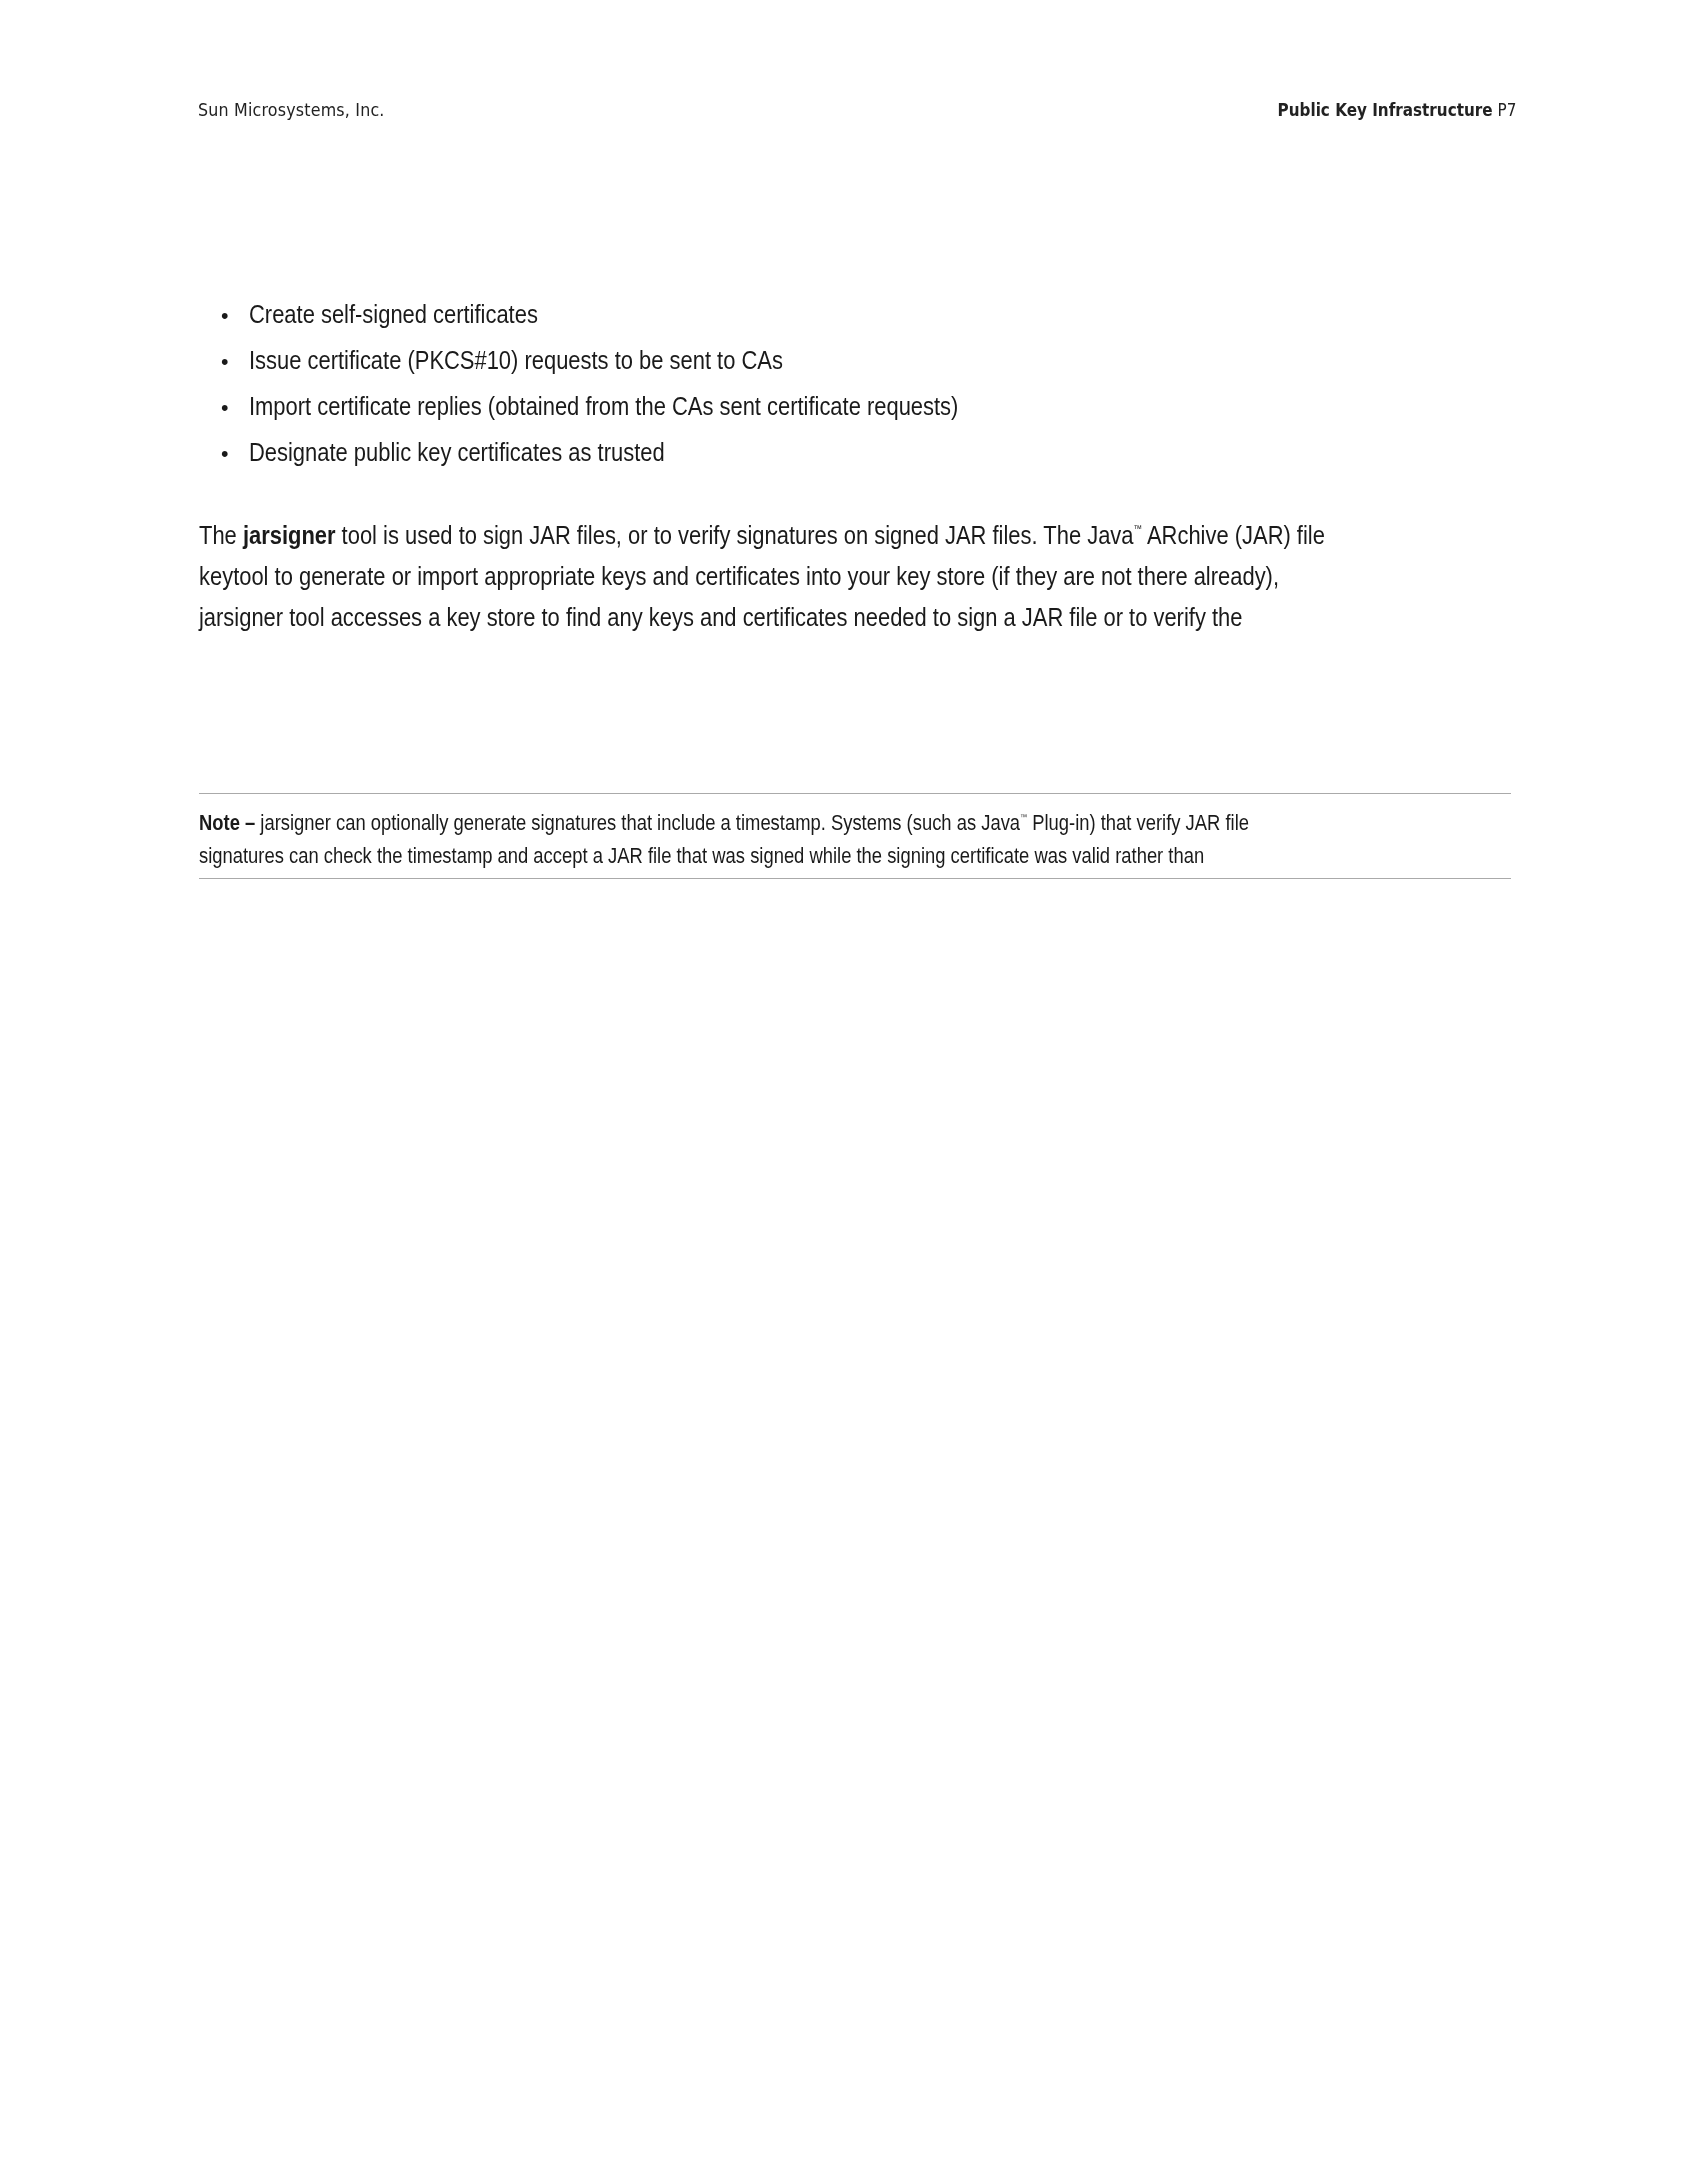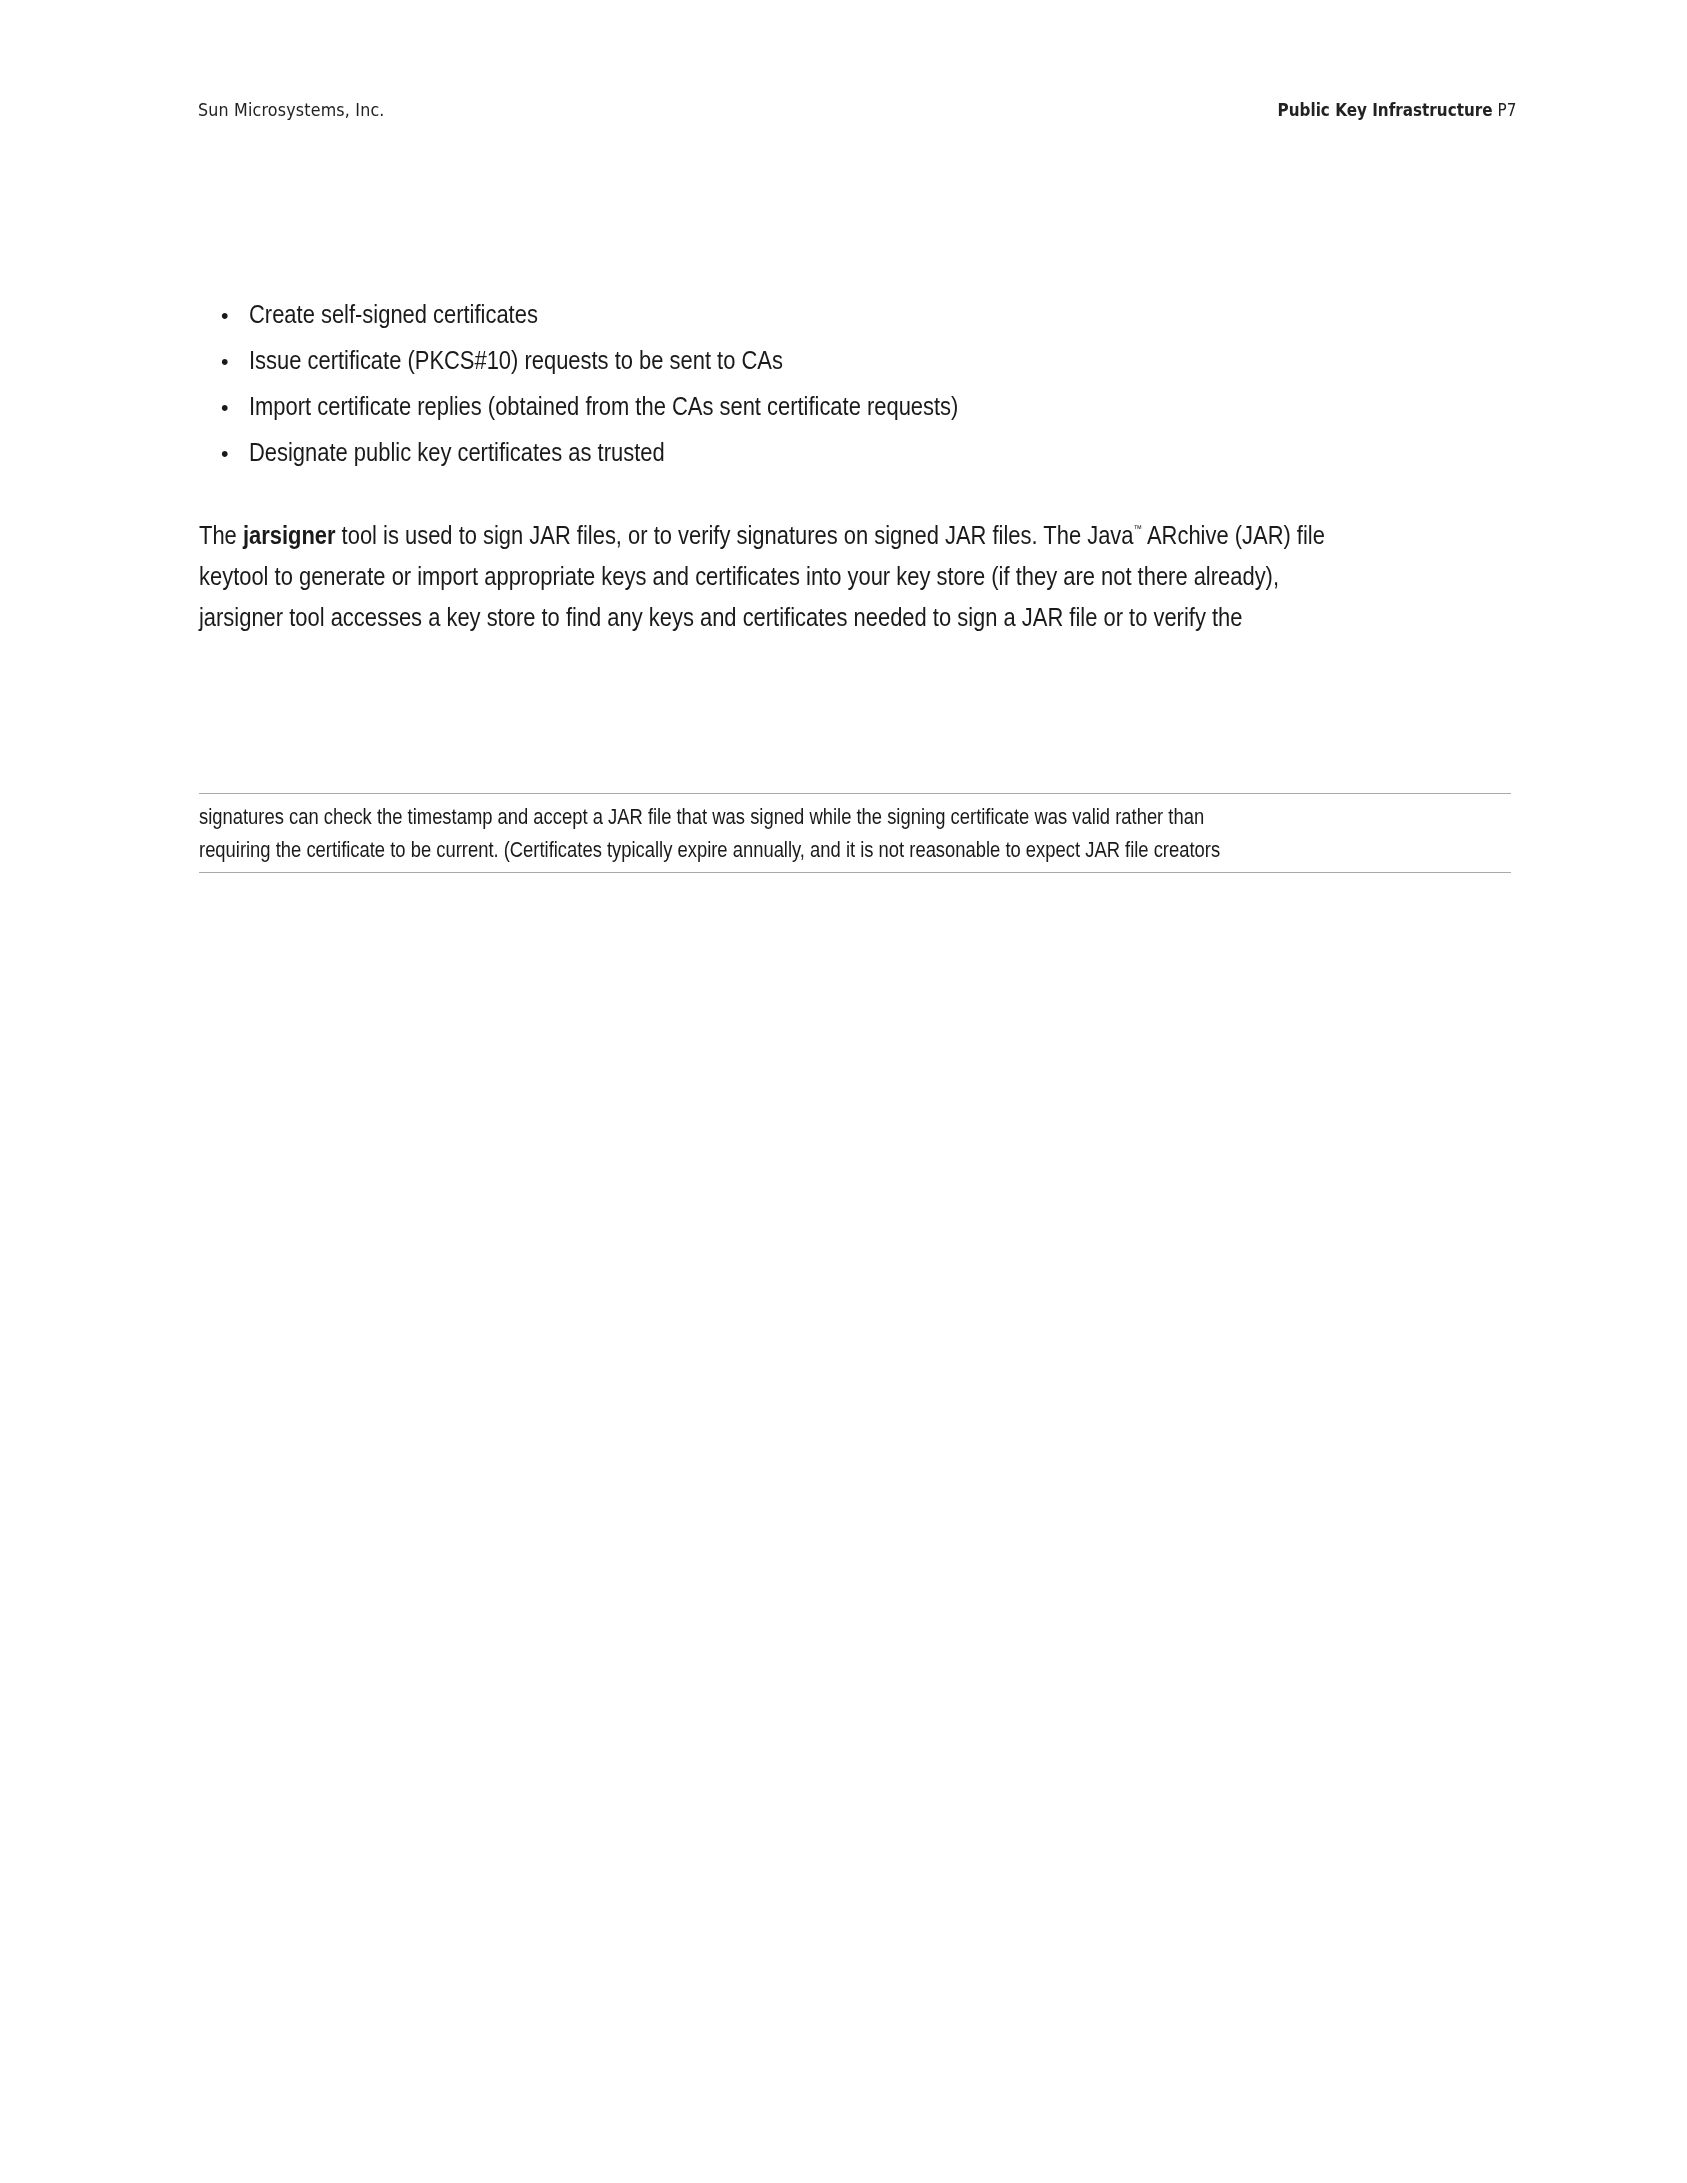--- a/index.html
+++ b/index.html
@@ -70,16 +70,16 @@
     </li>
 </ul>
 
 <div class="body-para">
   <span class="line"><span class="cond" style="transform:scaleX(0.86)"><span>The </span><b>jarsigner</b><span> tool is used to sign JAR files, or to verify signatures on signed JAR files. The Java</span><span class="tm">™</span><span> ARchive (JAR) file</span></span></span>
   <span class="line"><span class="cond" style="transform:scaleX(0.86)">keytool to generate or import appropriate keys and certificates into your key store (if they are not there already),</span></span>
   <span class="line"><span class="cond" style="transform:scaleX(0.86)">jarsigner tool accesses a key store to find any keys and certificates needed to sign a JAR file or to verify the</span></span>
 </div>
 
 <div class="note">
+  <span class="line"><span class="cond" style="transform:scaleX(0.86)"><b>Note –</b><span> jarsigner can optionally generate signatures that include a timestamp. Systems (such as Java</span><span class="tm" style="font-size:8.2px;vertical-align:10px">™</span><span> Plug-in) that verify JAR file</span></span></span>
   <span class="line"><span class="cond" style="transform:scaleX(0.86)">signatures can check the timestamp and accept a JAR file that was signed while the signing certificate was valid rather than</span></span>
-  <span class="line"><span class="cond" style="transform:scaleX(0.86)">requiring the certificate to be current. (Certificates typically expire annually, and it is not reasonable to expect JAR file creators</span></span>
 </div>
 
 
 </body></html>

